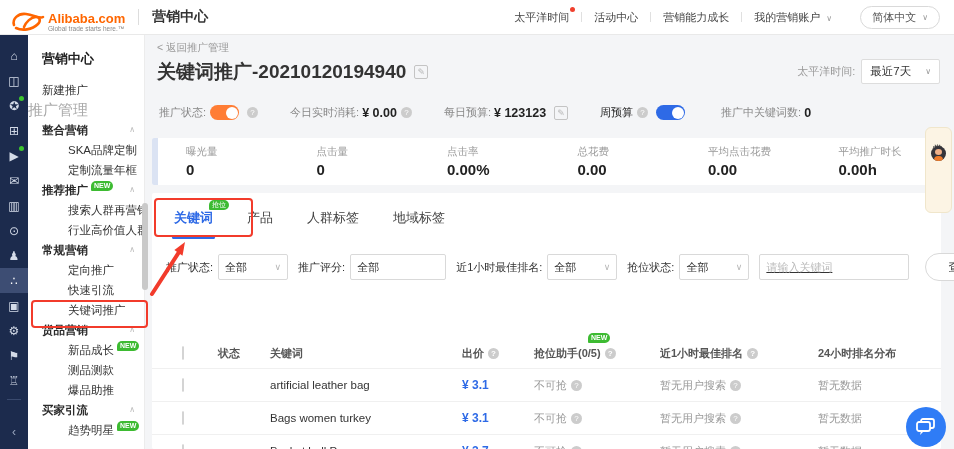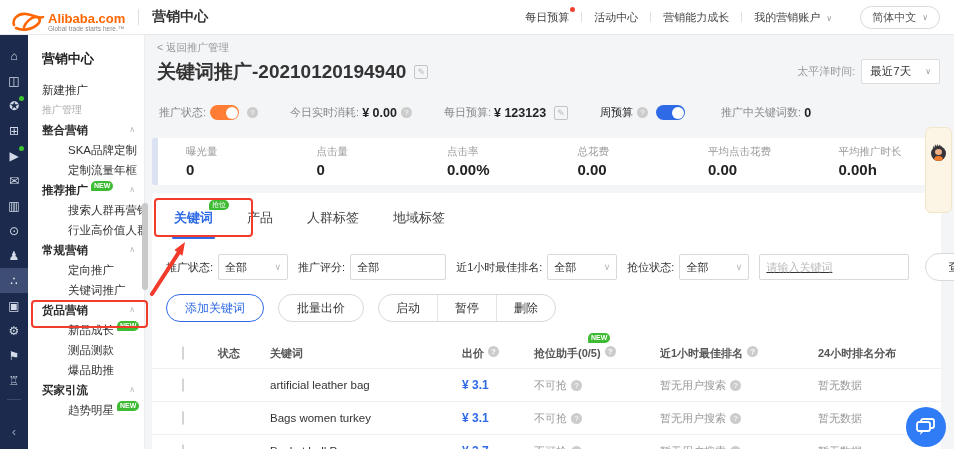--- a/index.html
+++ b/index.html
@@ -38,21 +38,21 @@
   .rail-sp { flex:1; }
   .rail-collapse { color:#9aa6bf; font-size:12px; margin-bottom:10px; cursor:pointer; }
 
   
   .sb { position:absolute; left:28px; top:35px; bottom:0; width:117px; background:#fff;
         border-right:1px solid #ececec; z-index:10; overflow:hidden; }
   .sb-title { font-size:13px; font-weight:bold; color:#222; padding:15px 0 12px 14px; }
   .sb-item { height:20px; line-height:20px; font-size:11.5px; color:#333; cursor:pointer;
              display:flex; align-items:center; white-space:nowrap; }
   .sb-item.link { padding-left:14px; }
-  .sb-item.section { padding-left:14px; color:#aaa; font-size:10px; cursor:default; }
+  .sb-item.section { color:#aaa; font-size:15px; cursor:default; }
   .sb-item.group { padding-left:14px; font-weight:bold; color:#2b2b2b; }
   .sb-item.sub { padding-left:40px; }
   .sb-chev { margin-left:auto; margin-right:9px; color:#bbb; font-size:8px; font-weight:normal; }
   .badge-new { background:#3dbb32; color:#fff; font-size:7px; font-weight:bold; border-radius:5px 5px 5px 1px;
                padding:1px 3px; margin-left:3px; position:relative; top:-4px; line-height:1.2; }
 
   
   .main { position:absolute; left:145px; top:35px; right:0; bottom:0; background:#f4f5f7; overflow:hidden; }
   .crumb { position:absolute; top:6px; left:12px; font-size:10.5px; color:#999; cursor:pointer; }
   .page-title-row { position:absolute; top:24px; left:12px; display:flex; align-items:center; }
@@ -114,21 +114,21 @@
 
   .tbl { position:absolute; top:145px; left:0; right:0; }
   .trow { display:grid; grid-template-columns:36px 52px 192px 72px 126px 158px auto;
           align-items:center; padding-left:30px; height:33px; }
   .trow.head { height:30px; font-size:11px; color:#555; font-weight:bold; }
   .trow.body { border-top:1px solid #f0f0f0; font-size:11.5px; color:#333; }
   .cb { width:13px; height:13px; border:1px solid #d4d4d4; border-radius:2px; background:#fff; cursor:pointer; }
   .dot { width:7px; height:7px; border-radius:50%; background:#3dbb32; margin-left:4px; }
   .bid { color:#2e6ae6; font-weight:bold; font-size:12px; }
   .muted { color:#999; font-size:11px; display:flex; align-items:center; }
-  .hcell { display:flex; position:relative; }
+  .hcell { display:flex; align-items:center; position:relative; }
   .hdr-badge { position:absolute; top:-13px; left:54px; background:#3dbb32; color:#fff; font-size:7px;
                border-radius:5px 5px 5px 1px; padding:1px 3px; line-height:1.2; }
 
   
   .faq { position:absolute; top:127px; right:2px; width:27px; height:86px; background:#fcf4e4;
          border:1px solid #f0e6cb; border-radius:6px; z-index:60; display:flex; flex-direction:column;
          align-items:center; padding-top:7px; cursor:pointer; }
   .faq-txt { writing-mode:vertical-rl; font-size:10.5px; color:#444; letter-spacing:2px; }
   .avatar { position:relative; width:15px; height:15px; border-radius:50%; background:#35343a; margin-top:3px; overflow:hidden; }
   .avatar .face { position:absolute; top:3px; left:4px; width:7px; height:6px; border-radius:50%; background:#f0b088; }
@@ -159,21 +159,21 @@
       <div class="logo-txt">
         <span class="brand">Alibaba.com</span>
         <span class="tagline">Global trade starts here.™</span>
       </div>
     </div>
     <div class="hdr-div"></div>
     <div class="app-title">营销中心</div>
     <div class="hdr-sp"></div>
     <div class="hdr-nav">
       <span class="nav-item">
-        <span>每日预算</span>
+        <span>太平洋时间</span>
         <span class="reddot"></span>
       </span>
       <span class="vdiv"></span>
       <span class="nav-item"><span>活动中心</span></span>
       <span class="vdiv"></span>
       <span class="nav-item"><span>营销能力成长</span></span>
       <span class="vdiv"></span>
       <span class="nav-item">
         <span>我的营销账户</span>
         <span class="nav-chev">∨</span>
@@ -263,20 +263,23 @@
       </div>
     <div class="sb-item sub">
         <span>行业高价值人群</span>
       </div>
     <div class="sb-item group">
         <span>常规营销</span>
         <span class="sb-chev">∧</span>
       </div>
     <div class="sb-item sub">
         <span>定向推广</span>
+      </div>
+    <div class="sb-item sub">
+        <span>快速引流</span>
       </div>
     <div class="sb-item sub">
         <span>关键词推广</span>
       </div>
     <div class="sb-item group">
         <span>货品营销</span>
         <span class="sb-chev">∧</span>
       </div>
     <div class="sb-item sub">
         <span>新品成长</span>
@@ -412,33 +415,20 @@
           <span class="fsel">
             <span>全部</span>
             <span class="nav-chev">∨</span>
           </span>
         </span>
         <input class="finput kwinput" placeholder="请输入关键词" style="">
         <button class="btn-query">查询</button>
 
       </div>
 
-      <div class="actions">
-        <div class="pill primary">
-            <span>添加关键词</span>
-          </div>
-        <div class="pill">
-            <span>批量出价</span>
-          </div>
-        <div class="seg">
-          <span class="seg-btn">启动</span>
-          <span class="seg-btn">暂停</span>
-          <span class="seg-btn">删除</span>
-        </div>
-      </div>
 
       <div class="tbl">
         <div class="trow head">
           <span><span class="cb"></span></span>
           <span>状态</span>
           <span>关键词</span>
           <span class="hcell">
             <span>出价</span>
             <span class="qicon">?</span>
           </span>

